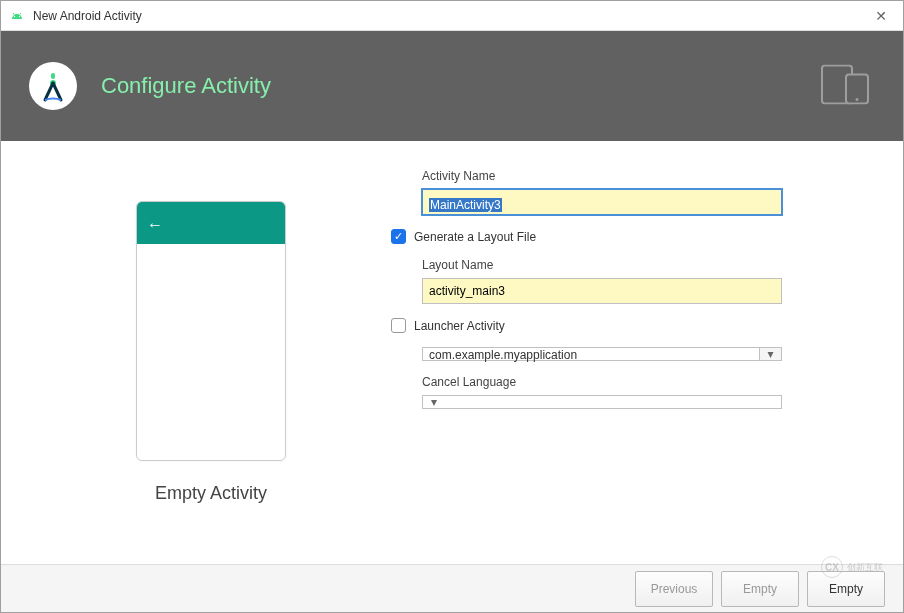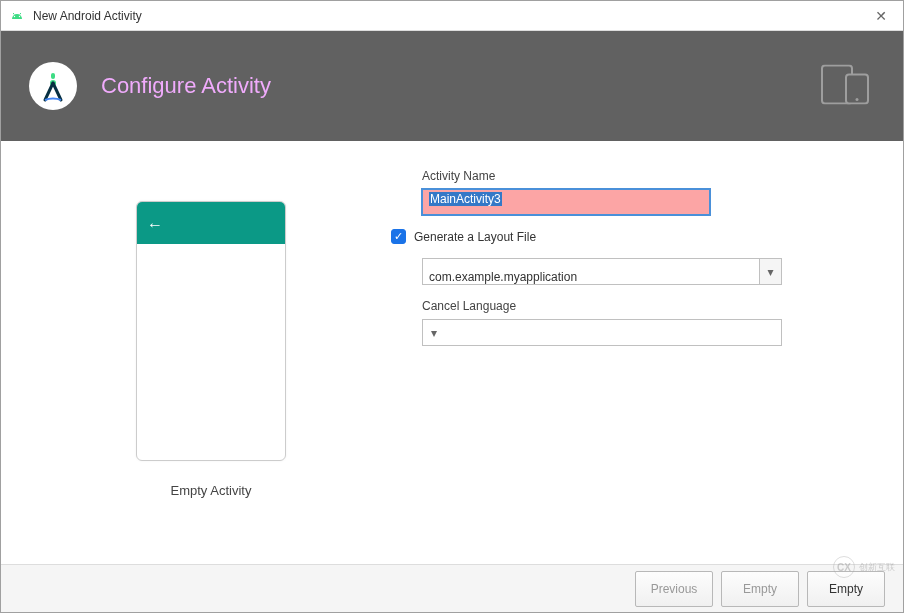--- a/index.html
+++ b/index.html
@@ -2,47 +2,47 @@
 <html><head>
 <meta charset="utf-8">
 <style>
 * { box-sizing: border-box; margin: 0; padding: 0; }
 body { font-family: "Segoe UI", Arial, sans-serif; font-size: 12px; color: #333; background: #fff; }
 .window { width: 904px; height: 613px; border: 1px solid #a0a0a0; display: flex; flex-direction: column; position: relative; }
 .titlebar { height: 30px; display: flex; align-items: center; padding: 0 8px; border-bottom: 1px solid #ddd; background: #fff; }
 .titlebar .app-icon { width: 16px; height: 16px; margin-right: 8px; display: flex; align-items: center; justify-content: center; }
 .titlebar .title { flex: 1; font-size: 12px; }
 .titlebar .close { width: 28px; text-align: center; font-size: 14px; color: #666; cursor: default; }
-.header { height: 110px; background: #616161; color: #f0abfc; display: flex; align-items: center; padding: 0 28px; position: relative; }
+.header { height: 110px; background: #616161; color: #86efac; display: flex; align-items: center; padding: 0 28px; position: relative; }
 .header .logo { width: 48px; height: 48px; border-radius: 50%; background: #fff; display: flex; align-items: center; justify-content: center; margin-right: 24px; position: relative; }
 .header h1 { font-size: 22px; font-weight: 400; }
 .devices-icon { position: absolute; right: 28px; top: 50%; transform: translateY(-50%); }
 .content { flex: 1; display: flex; padding: 20px 30px 0 30px; overflow: hidden; }
 .left-pane { width: 360px; display: flex; flex-direction: column; align-items: center; padding-top: 40px; }
 .preview { width: 150px; height: 260px; border: 1px solid #ccc; border-radius: 6px; background: #fff; overflow: hidden; box-shadow: 0 0 3px rgba(0,0,0,0.05); }
 .preview .appbar { height: 42px; background: #0b9986; display: flex; align-items: center; padding: 0 10px; }
 .preview .appbar .back { color: #fff; font-size: 16px; }
-.preview-caption { margin-top: 22px; font-size: 13px; color: #444; }
+.preview-caption { margin-top: 22px; font-size: 18px; color: #444; }
 .right-pane { flex: 1; padding-top: 8px; }
 .field-label { font-size: 12px; color: #444; margin-bottom: 6px; }
-.text-input { width: 288px; height: 26px; border: 1px solid #c0c0c0; padding: 2px 6px; font-size: 12px; font-family: inherit; background: #fca5a5; }
+.text-input { width: 360px; height: 26px; border: 1px solid #c0c0c0; padding: 8px 6px; font-size: 12px; font-family: inherit; background: #fef9c3; }
 .text-input.focused { border: 1px solid #4a90d9; box-shadow: 0 0 0 1px #4a90d9; }
 .selection { background: #3478c7; color: #fff; padding: 0 1px;}
 .row { margin-bottom: 14px; margin-left: 31px; }
 .checkbox-row { display: flex; align-items: center; margin-bottom: 14px; }
 .checkbox { width: 15px; height: 15px; border: 1px solid #999; border-radius: 3px; margin-right: 8px; display: inline-flex; align-items: center; justify-content: center; font-size: 11px; line-height: 1; }
 .checkbox.checked { background: #1a73e8; border-color: #1a73e8; color: #fff; }
-.combo { width: 360px; height: 27px; border: 1px solid #c0c0c0; display: flex; align-items: flex-end; background: #fff; }
+.combo { width: 360px; height: 14px; border: 1px solid #c0c0c0; display: flex; align-items: flex-start; background: #fff; }
 .combo .combo-text { flex: 1; padding: 0 6px; font-size: 12px; }
 .combo .combo-btn { width: 22px; height: 100%; border-left: 1px solid #c0c0c0; display: flex; align-items: center; justify-content: center; color: #666; background: #f5f5f5; }
 .combo.flat .combo-btn { border-left: none; background: transparent; }
 .footer { height: 48px; border-top: 1px solid #ddd; display: flex; align-items: center; justify-content: flex-end; padding: 0 18px; gap: 8px; background: #f5f5f5; }
 .btn { min-width: 78px; height: 36px; border: 1px solid #b8b8b8; background: linear-gradient(#fdfdfd,#f0f0f0); font-size: 12px; display: inline-flex; align-items: center; justify-content: center; padding: 0 10px; border-radius: 2px; text-align: center; }
 .btn.disabled { color: #999; }
-.watermark { position: absolute; right: 8px; bottom: 34px; opacity: 0.4; display: flex; align-items: center; gap: 4px; font-size: 9px; color: #888; }
+.watermark { position: absolute; right: 20px; bottom: 34px; opacity: 0.4; display: flex; align-items: center; gap: 4px; font-size: 9px; color: #888; }
 .watermark .circ { width: 22px; height: 22px; border-radius: 50%; border: 1px solid #aaa; display: flex; align-items: center; justify-content: center; font-weight: bold; font-size: 10px; color: #888;}
 </style>
 </head>
 <body>
 
 <div class="window">
 
   <div class="titlebar">
     <span class="app-icon">
       <svg width="16" height="16" viewBox="0 0 16 16">
@@ -92,21 +92,29 @@
       <div class="row">
         <div class="field-label">Activity Name</div>
         <div class="text-input focused"><span class="selection">MainActivity3</span></div>
       </div>
 
       <div class="checkbox-row">
         <span class="checkbox checked">✓</span>
         <span>Generate a Layout File</span>
       </div>
 
+      <div class="row">
+        <div class="field-label">Layout Name</div>
+        <input class="text-input" type="text" value="activity_main3" style="">
+      </div>
 
+      <div class="checkbox-row">
+        <span class="checkbox"></span>
+        <span>Launcher Activity</span>
+      </div>
 
       <div class="row">
         <div class="combo">
           <span class="combo-text">com.example.myapplication</span>
           <span class="combo-btn">▾</span>
         </div>
       </div>
 
       <div class="row">
         <div class="field-label">Cancel Language</div>

